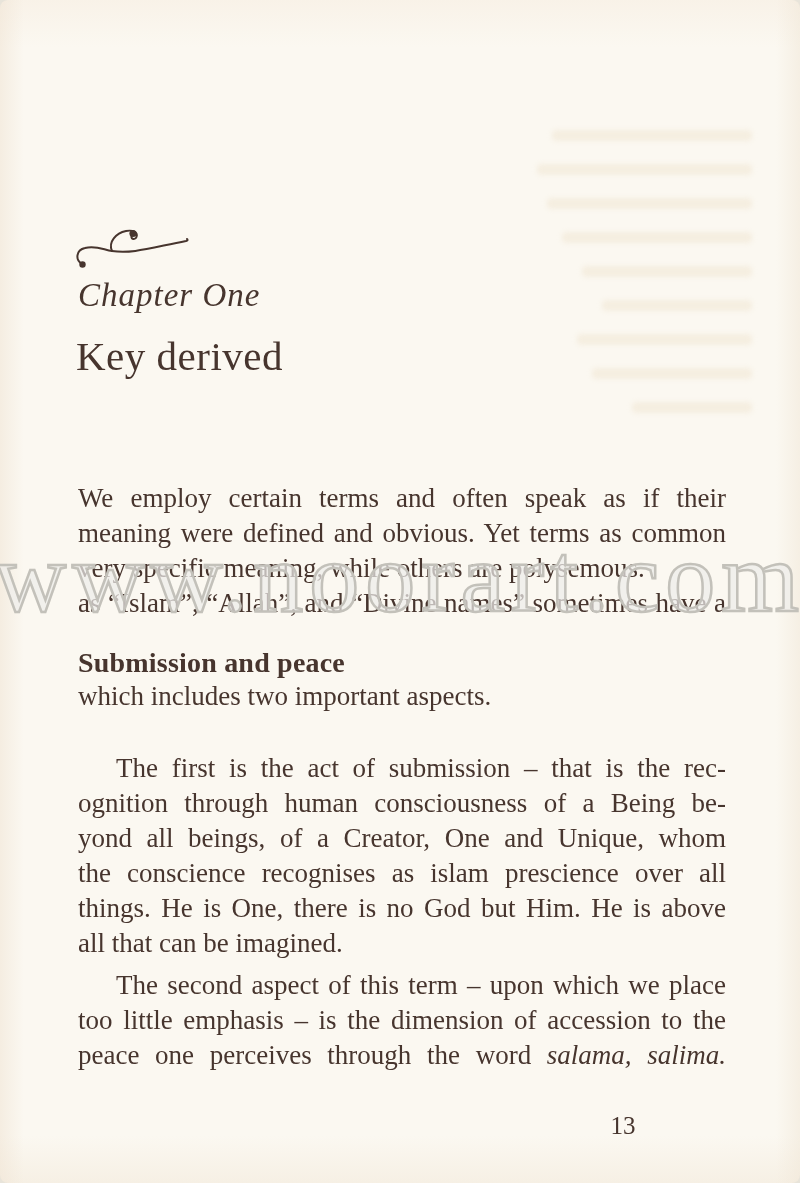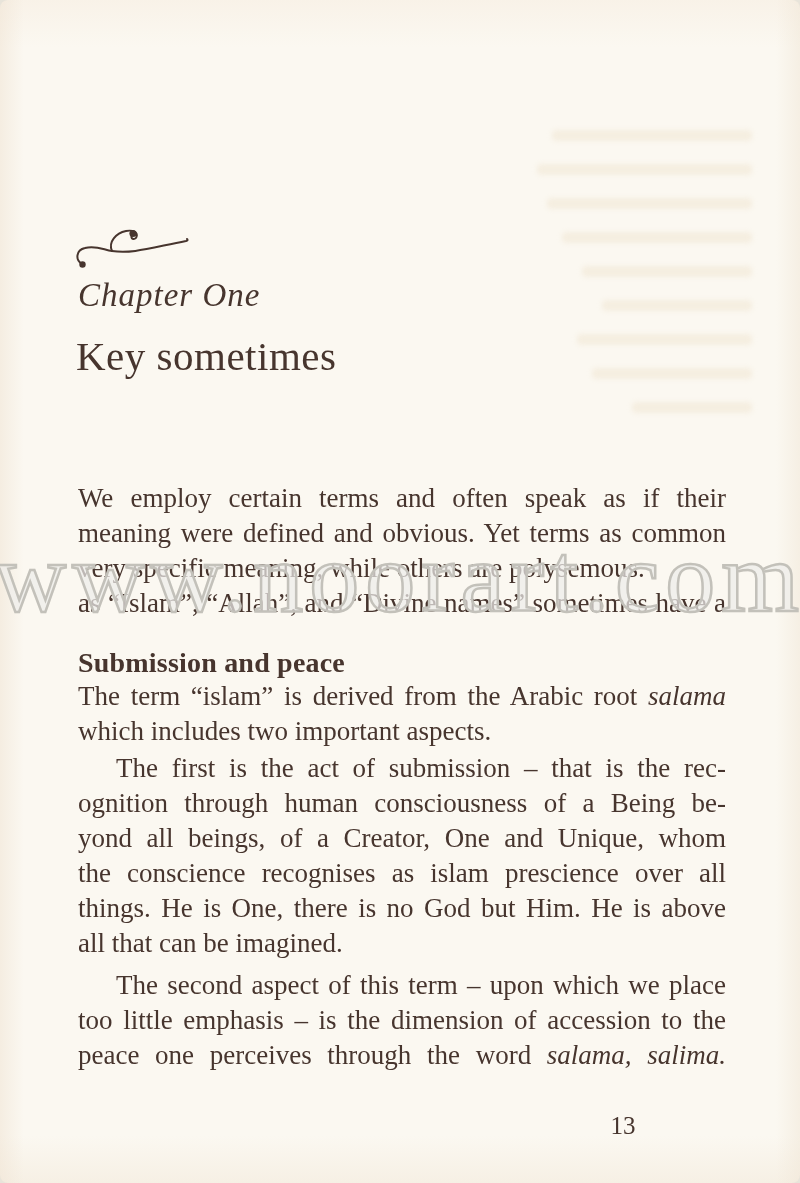--- a/index.html
+++ b/index.html
@@ -70,38 +70,34 @@
       <g fill="none" stroke="#47352e" stroke-width="2" stroke-linecap="round">
         <path d="M10 40 C 3 36 4 26 13 24 C 24 21 32 26 40 27 C 60 30 78 24 114 17 C 115.5 16.6 116 16 115 15"></path>
         <path d="M40 27 C 36 18 44 9 54 7 C 62 5.5 66 9 64.5 13 C 63.5 16 59 15.5 59.5 12.5"></path>
       </g>
       <circle cx="10.5" cy="40.5" r="3.2" fill="#47352e"></circle>
       <circle cx="61" cy="9.5" r="3.6" fill="#47352e"></circle>
     </svg>
   </div>
 
   <div class="chapter-label">Chapter One</div>
-  <div class="chapter-title">Key sometimes</div>
+  <div class="chapter-title">Key derived</div>
 
   <div class="textcol" id="intro">
     <div class="bl j">We employ certain terms and often speak as if their</div>
     <div class="bl j">meaning were defined and obvious. Yet terms as common</div>
     <div class="bl">very specific meaning, while others are polysemous.</div>
     <div class="bl j">as “Islam”, “Allah”, and “Divine names” sometimes have a</div>
   </div>
 
   <div class="watermark">www.noorart.com</div>
 
   <div class="sec-heading">Submission and peace</div>
 
   <div class="textcol" id="term-para">
-    <div class="bl j">
-      <span>The term “islam” is derived from the Arabic root</span>
-      <span class="it">salama</span>
-    </div>
     <div class="bl">which includes two important aspects.</div>
   </div>
 
   <div class="textcol" id="first-aspect">
     <div class="bl j indent">The first is the act of submission – that is the rec-</div>
     <div class="bl j">ognition through human consciousness of a Being be-</div>
     <div class="bl j">yond all beings, of a Creator, One and Unique, whom</div>
     <div class="bl j">the conscience recognises as islam prescience over all</div>
     <div class="bl j">things. He is One, there is no God but Him. He is above</div>
     <div class="bl">all that can be imagined.</div>

